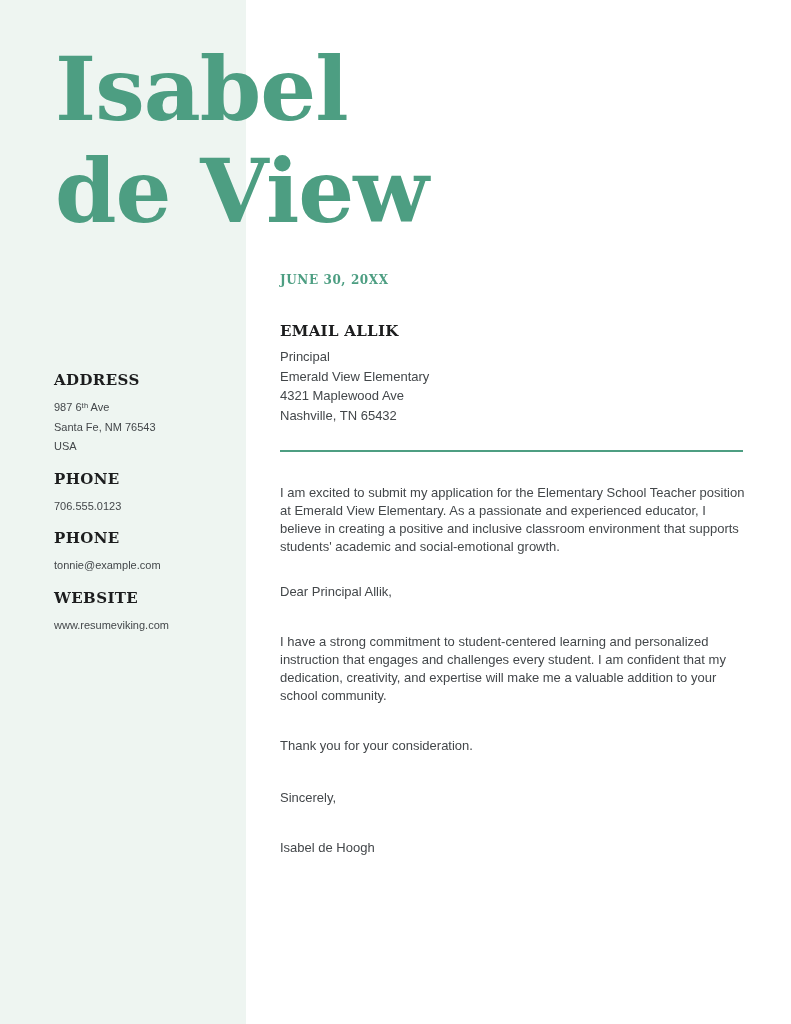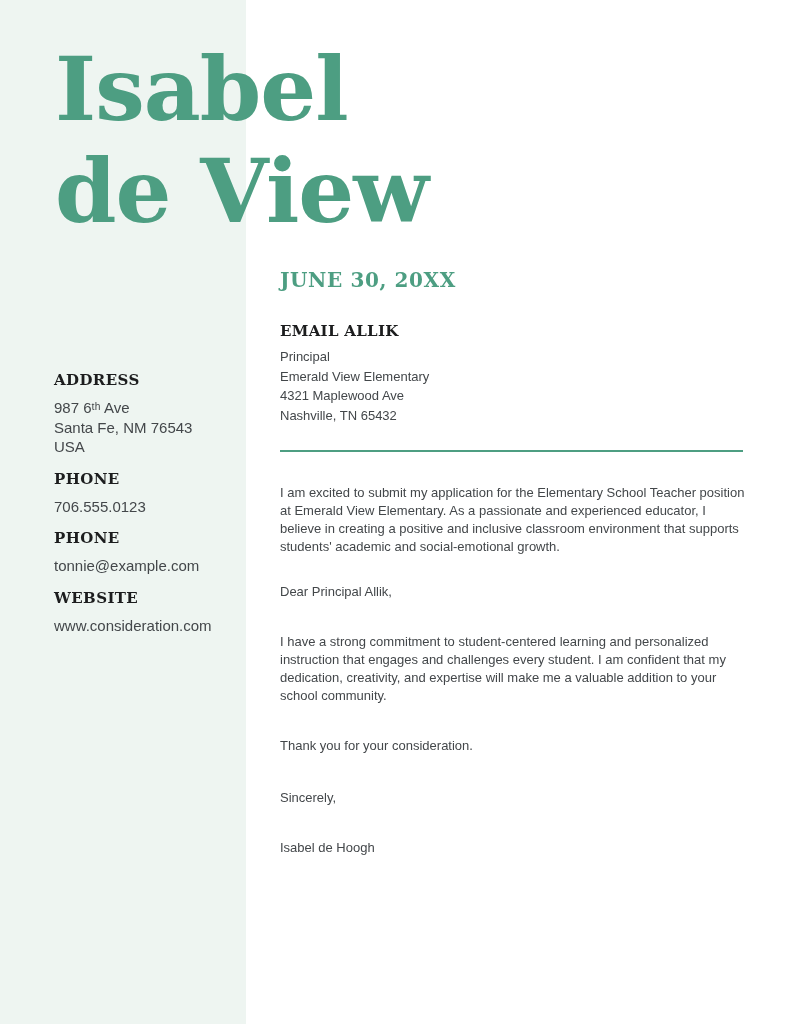--- a/index.html
+++ b/index.html
@@ -39,34 +39,34 @@
   .contact-label {
     font-family: "DejaVu Serif", "Liberation Serif", serif;
     font-weight: 700;
     font-size: 15px;
     line-height: 18px;
     letter-spacing: 0.4px;
     color: #1c1d1e;
     margin-bottom: 9px;
   }
   .contact-line {
-    font-size: 15px;
+    font-size: 11px;
     line-height: 19.5px;
     color: #43474a;
   }
   .main-col {
     position: absolute;
     left: 280px; top: 0;
     width: 465px;
   }
   .letter-date {
     margin-top: 270px;
     font-family: "DejaVu Serif", "Liberation Serif", serif;
     font-weight: 700;
-    font-size: 20px;
+    font-size: 12px;
     line-height: 20px;
     letter-spacing: 0.6px;
     color: #4d9e82;
   }
   .recipient-name {
     margin-top: 32px;
     font-family: "DejaVu Serif", "Liberation Serif", serif;
     font-weight: 700;
     font-size: 15px;
     line-height: 18px;
@@ -123,21 +123,21 @@
   <div class="contact-section">
     <div class="contact-label">PHONE</div>
     <div class="contact-line">706.555.0123</div>
   </div>
   <div class="contact-section">
     <div class="contact-label">PHONE</div>
     <div class="contact-line">tonnie@example.com</div>
   </div>
   <div class="contact-section">
     <div class="contact-label">WEBSITE</div>
-    <div class="contact-line">www.consideration.com</div>
+    <div class="contact-line">www.resumeviking.com</div>
   </div>
 </div>
 
 <div class="main-col">
   <div class="letter-date">JUNE 30, 20XX</div>
 
   <div class="recipient-name">EMAIL ALLIK</div>
 
   <div class="recipient-row">
     <div class="recipient-left">

